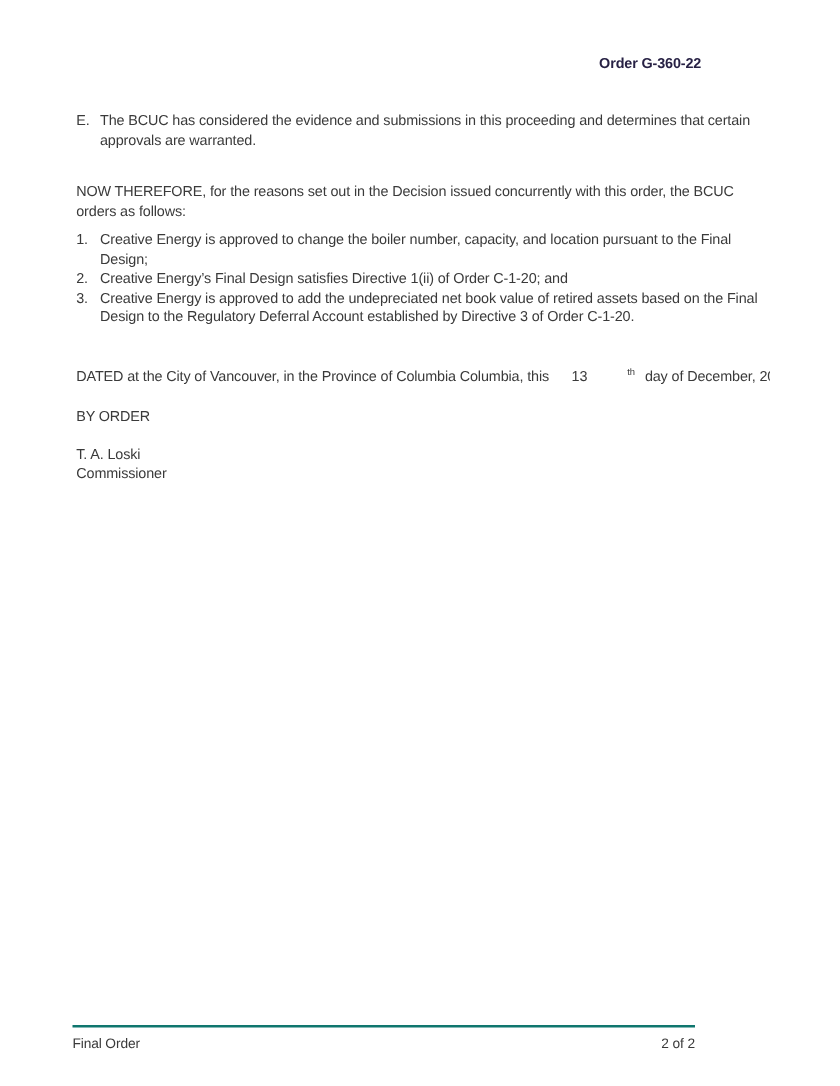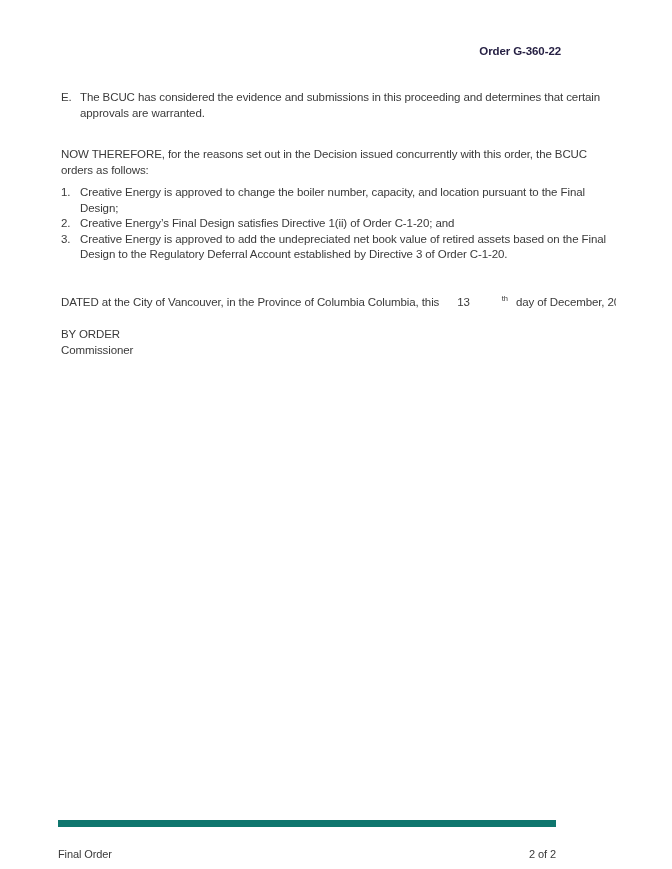--- a/index.html
+++ b/index.html
@@ -73,22 +73,22 @@
     font-style: italic;
   }
   .sig-name {
     margin-top: 14px;
   }
   .footer {
     position: absolute;
     left: 58px;
     right: 60px;
     top: 820px;
-    border-top: 7px solid #0f766e;
-    padding-top: 20px;
+    border-top: 2px solid #0f766e;
+    padding-top: 6px;
     display: flex;
     justify-content: space-between;
     font-size: 11px;
     color: #3a3a3a;
   }
 </style>
 </head>
 <body>
 
 <div class="page">
@@ -121,20 +121,21 @@
       </div>
     </div>
 
     <div class="dated-line">
       <span class="bold">DATED</span><span> at the City of Vancouver, in the Province of Columbia Columbia, this</span><span class="day">13</span><span class="sup">th</span><span class="after">day of December, 2022.</span>
     </div>
 
     <div class="by-order">BY ORDER</div>
 
 
+    <div class="sig-name">T. A. Loski</div>
 
     <div class="sig-title">Commissioner</div>
 
   </div>
 
   <div class="footer">
     <span>Final Order</span>
     <span>2 of 2</span>
   </div>
 

